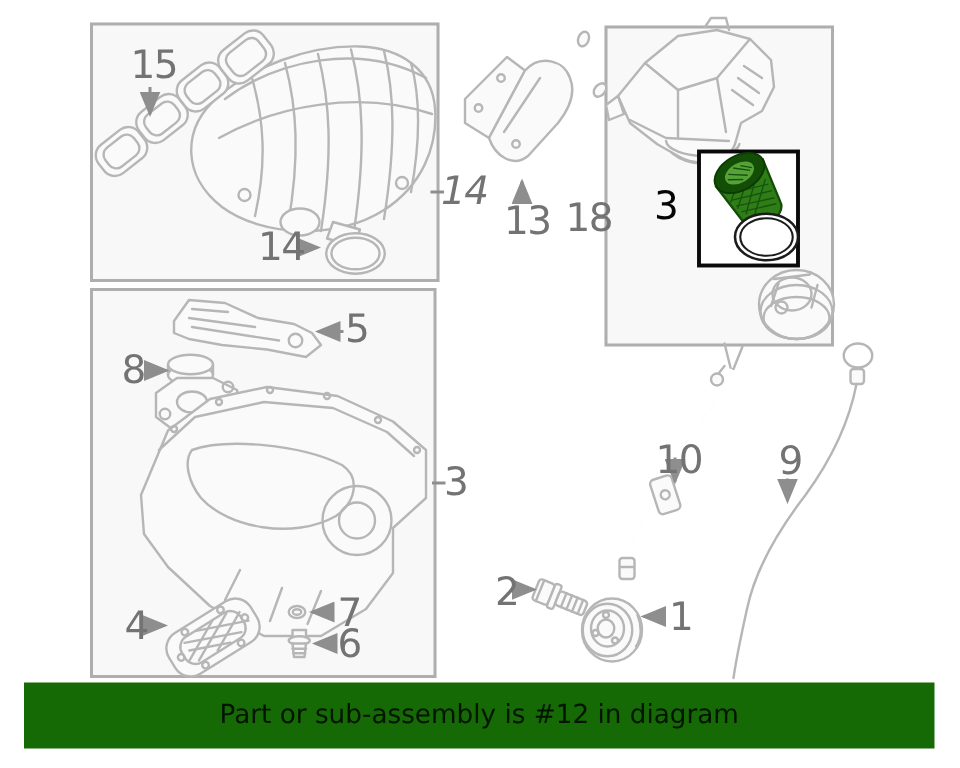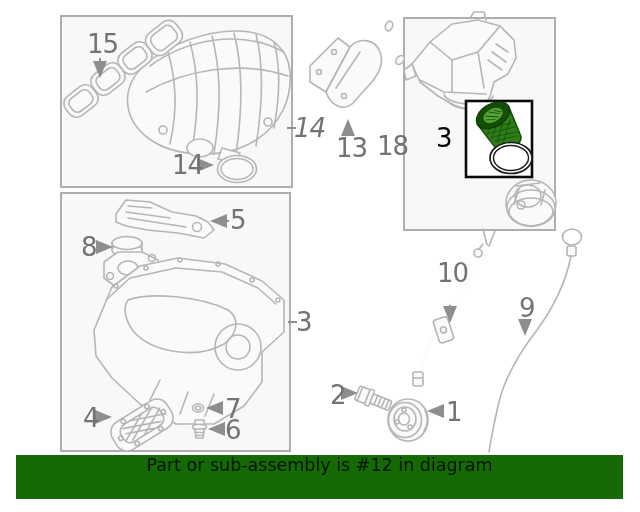--- a/index.html
+++ b/index.html
@@ -6,21 +6,21 @@
   .stage{position:relative;width:640px;height:512px;background:#ffffff;overflow:hidden;
          font-family:"DejaVu Sans",sans-serif;}
   .part-box{position:absolute;box-sizing:border-box;background:#f8f8f8;border:2px solid #aeaeae;z-index:1;}
   svg.art{position:absolute;left:0;top:0;z-index:2;}
   .ln{stroke:#b6b6b6;stroke-width:1.6;fill:none;stroke-linejoin:round;stroke-linecap:round;}
   .lnf{stroke:#b6b6b6;stroke-width:1.6;fill:#fafafa;stroke-linejoin:round;}
   .arrow{stroke:#8e8e8e;stroke-width:2;fill:none;}
   .callout{position:absolute;z-index:3;font-size:26px;line-height:1;color:#737373;letter-spacing:-1px;}
   .callout.hl{color:#050505;}
   .banner{position:absolute;left:16px;top:455px;width:607px;height:44px;background:#166a05;z-index:4;
-          display:flex;flex-direction:column;align-items:center;
+          display:flex;flex-direction:column;justify-content:center;align-items:center;
           color:#031500;font-size:17.5px;line-height:20px;white-space:nowrap;}
 </style>
 </head>
 <body>
 
 <div class="stage">
 
   <div class="part-box" style="left:60px;top:15px;width:233px;height:173px;"></div>
   <div class="part-box" style="left:60px;top:192px;width:231px;height:260px;"></div>
   <div class="part-box" style="left:403px;top:17px;width:153px;height:214px;"></div>
@@ -230,21 +230,21 @@
       <line class="arrow" x1="344" y1="393" x2="356" y2="393" marker-end="url(#ah)"></line>
     </g>
   </svg>
 
   <div class="callout" style="left:87px;top:31px;">15</div>
   <div class="callout" style="left:172px;top:152px;">14</div>
   <div class="callout" style="left:294px;top:115px;font-style:italic;">14</div>
   <div class="callout" style="left:336px;top:135px;">13</div>
   <div class="callout" style="left:377px;top:133px;">18</div>
   <div class="callout hl" style="left:436px;top:125px;">3</div>
-  <div class="callout" style="left:437px;top:260px;">10</div>
+  <div class="callout" style="left:437px;top:294px;">10</div>
   <div class="callout" style="left:519px;top:295px;">9</div>
   <div class="callout" style="left:230px;top:207px;">5</div>
   <div class="callout" style="left:81px;top:234px;">8</div>
   <div class="callout" style="left:296px;top:309px;">3</div>
   <div class="callout" style="left:83px;top:405px;">4</div>
   <div class="callout" style="left:225px;top:396px;">7</div>
   <div class="callout" style="left:225px;top:417px;">6</div>
   <div class="callout" style="left:330px;top:382px;">2</div>
   <div class="callout" style="left:446px;top:399px;">1</div>
 

